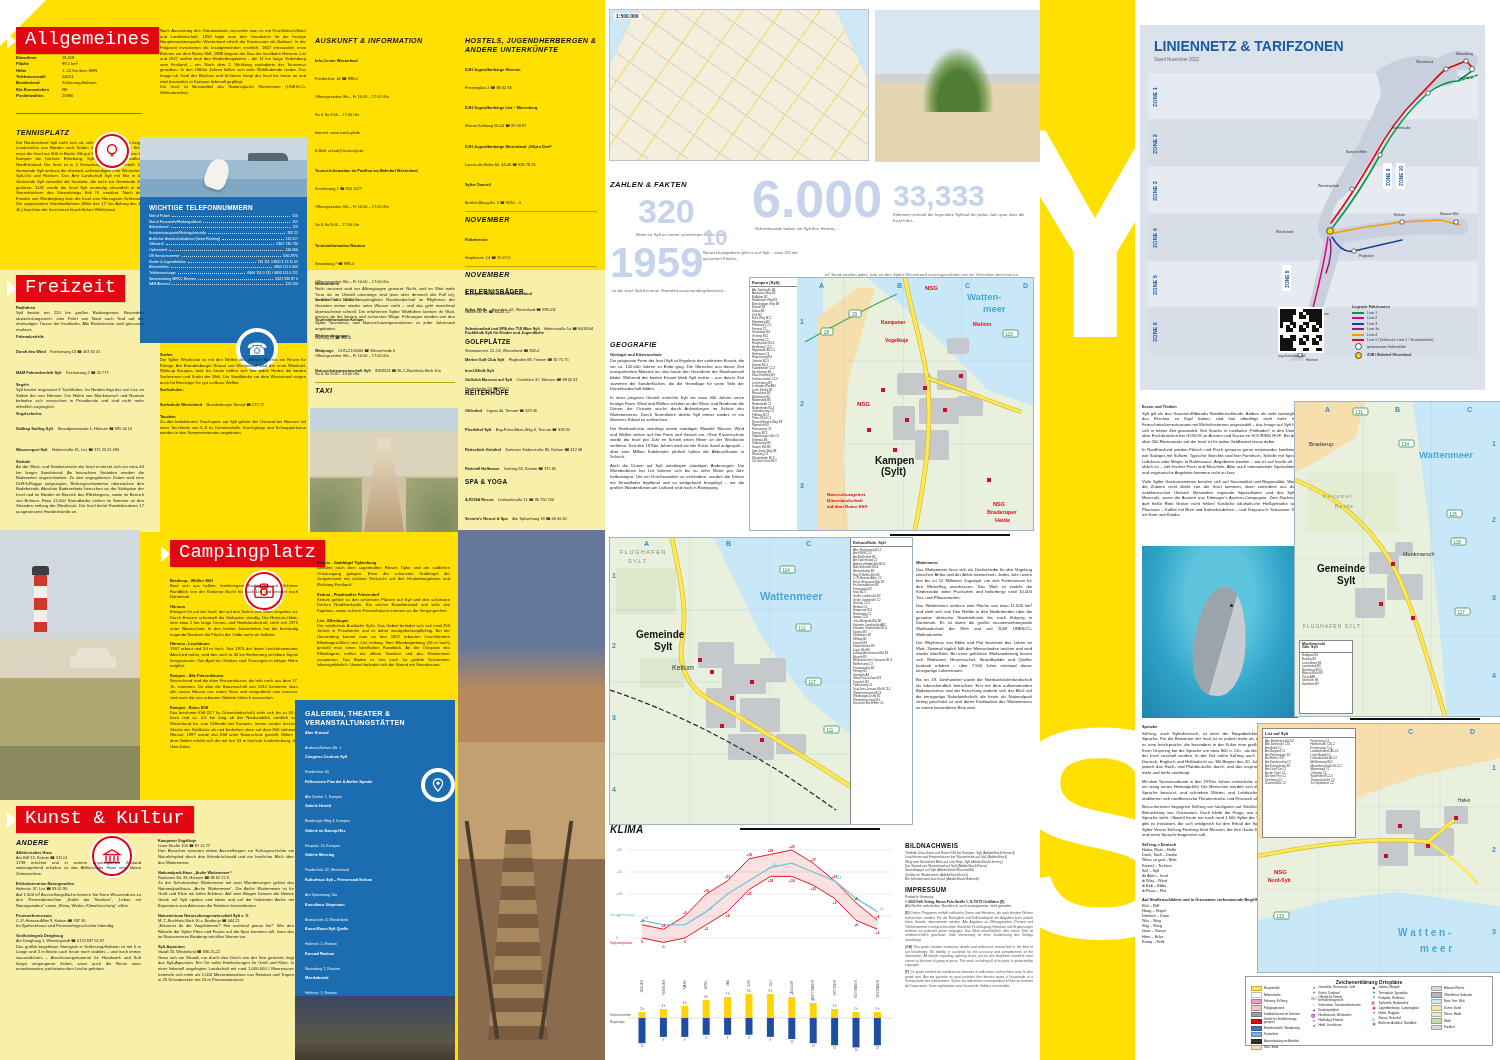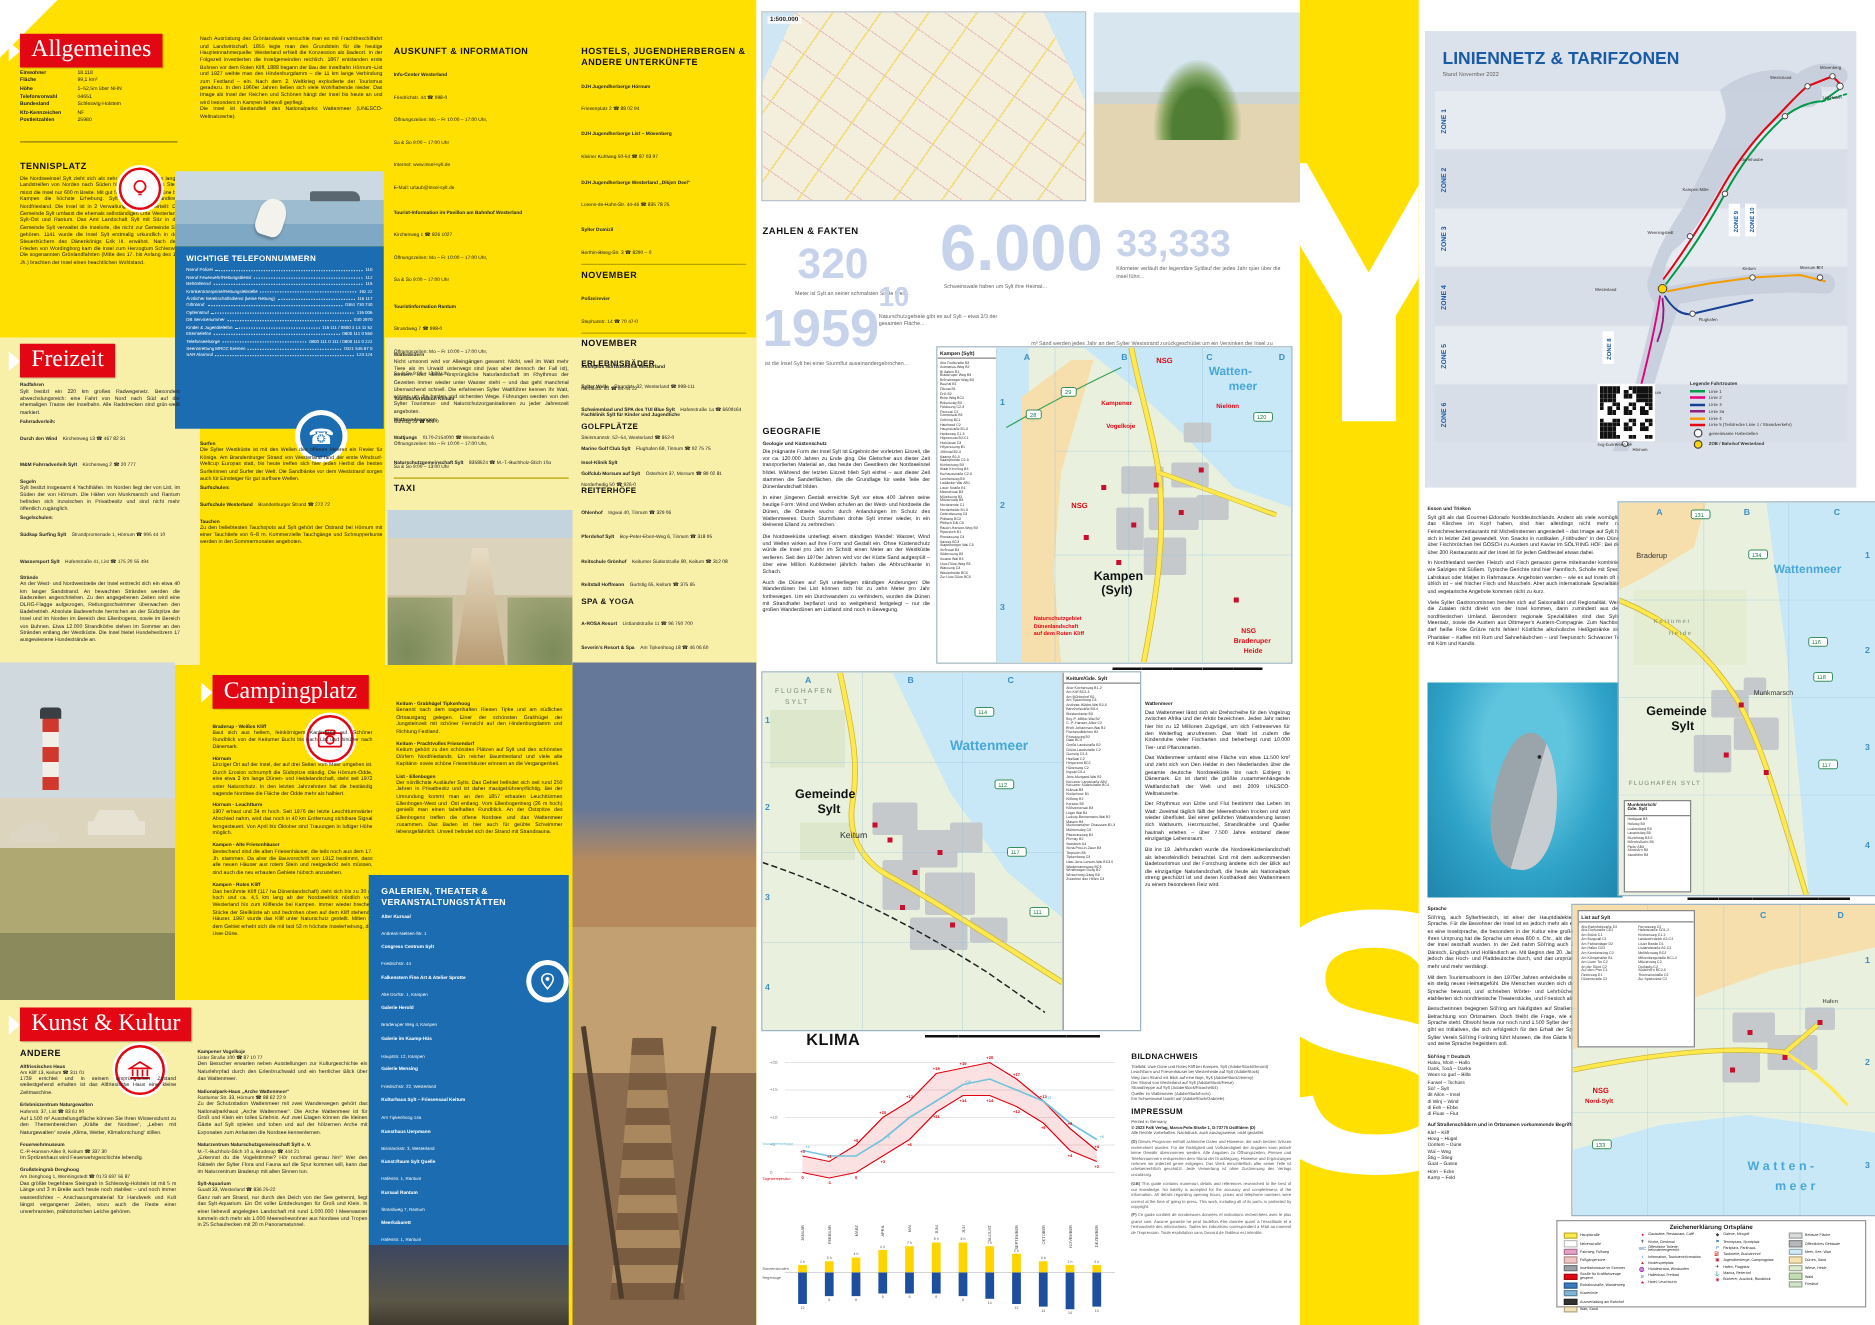--- a/index.html
+++ b/index.html
@@ -3,25 +3,25 @@
 <meta charset="utf-8">
 <style>
   html,body{margin:0;padding:0;background:#fff;}
   #canvas{position:relative;width:1500px;height:1060px;background:#fff;overflow:hidden;
           font-family:"Liberation Sans",sans-serif;color:#222;}
   .abs{position:absolute;}
   
   .yel{background:#FFE000;}
   .pale{background:#F8EFA9;}
   
-  .badge{position:absolute;background:#E30613;color:#fff;font-family:Liberation Serif, serif;
+  .badge{position:absolute;background:#E30613;color:#fff;font-family:Liberation Mono, monospace;
          font-size:19px;line-height:1;padding:3px 9px 5px;box-shadow:1px 1px 0 rgba(0,0,0,.15);}
   .badge .arr{position:absolute;left:-9px;top:50%;transform:translateY(-50%);width:0;height:0;
          border-top:8px solid transparent;border-bottom:8px solid transparent;border-left:9px solid #fff;}
-  .h1{font-size:7.2px;font-weight:700;letter-spacing:.4px;color:#111;margin:0 0 2.5px;}
+  .h1{font-size:7.2px;font-weight:700;letter-spacing:.4px;color:#111;margin:0 0 2.5px;font-style:italic;}
   .h1b{font-size:6.4px;font-weight:700;letter-spacing:.3px;color:#111;margin:0 0 2px;}
   .tiny{font-size:4.2px;line-height:1.34;color:#232323;text-align:justify;}
   .tinyL{font-size:3.9px;line-height:1.32;color:#232323;}
   .sub{font-weight:700;}
   .entry{margin:0 0 2.6px;}
   .entry .n{font-weight:700;font-size:3.9px;}
   .entry .d{font-size:3.9px;white-space:pre-line;}
   .rule{border-top:.5px solid #b9a400;margin:3px 0;}
   
   .stat{display:flex;font-size:4.1px;line-height:1.55;}
@@ -786,21 +786,21 @@
       </div>
     <div class="h1b" style="margin-top:5px;">IMPRESSUM</div>
     <div class="tinyL" style="font-size:3.3px;color:#444;">Printed in Germany</div>
     <div class="tinyL" style="font-size:3.3px;color:#222;font-weight:700;">© 2023 Falk Verlag, Marco-Polo-Straße 1, D-73770 Ostfildern (D)</div>
     <div class="tinyL" style="font-size:3.3px;color:#444;">Alle Rechte vorbehalten. Nachdruck, auch auszugsweise, nicht gestattet.</div>
     <div class="tiny" style="font-size:3.3px;color:#555;margin-top:3px;"><span class="sub">(D)</span> <span>Dieses Programm enthält zahlreiche Daten und Hinweise, die nach bestem Wissen recherchiert wurden. Für die Richtigkeit und Vollständigkeit der Angaben kann jedoch keine Gewähr übernommen werden. Alle Angaben zu Öffnungszeiten, Preisen und Telefonnummern entsprechen dem Stand der Drucklegung. Hinweise und Ergänzungen nehmen wir jederzeit gerne entgegen. Das Werk einschließlich aller seiner Teile ist urheberrechtlich geschützt. Jede Verwertung ist ohne Zustimmung des Verlags unzulässig.</span></div>
     <div class="tiny" style="font-size:3.3px;color:#555;margin-top:3px;"><span class="sub">(GB)</span> <span>This guide contains numerous details and references researched to the best of our knowledge. No liability is accepted for the accuracy and completeness of the information. All details regarding opening hours, prices and telephone numbers were correct at the time of going to press. This work, including all of its parts, is protected by copyright.</span></div>
     <div class="tiny" style="font-size:3.3px;color:#555;margin-top:3px;"><span class="sub">(F)</span> <span>Ce guide contient de nombreuses données et indications recherchées avec le plus grand soin. Aucune garantie ne peut toutefois être donnée quant à l'exactitude et à l'exhaustivité des informations. Toutes les indications correspondent à l'état au moment de l'impression. Toute exploitation sans l'accord de l'éditeur est interdite.</span></div>
   </div>
 
-  <div class="abs h1" style="left:610px;top:824px;font-size:13px;margin-left:35px;">KLIMA</div>
+  <div class="abs h1" style="left:610px;top:824px;font-size:10px;">KLIMA</div>
   <div class="abs" id="klima-chart" style="left:608px;top:834px;width:292px;height:226px;"><svg width="292" height="226" viewBox="0 0 292 226">
         <line x1="20" y1="16" x2="284" y2="16" stroke="#d5d5d5" stroke-width="0.5"></line>
         <text x="8" y="17.2" font-size="3.6" fill="#888">+20</text>
         <line x1="20" y1="38" x2="284" y2="38" stroke="#d5d5d5" stroke-width="0.5"></line>
         <text x="8" y="39.2" font-size="3.6" fill="#888">+15</text>
         <line x1="20" y1="60" x2="284" y2="60" stroke="#d5d5d5" stroke-width="0.5"></line>
         <text x="8" y="61.2" font-size="3.6" fill="#888">+10</text>
         <line x1="20" y1="82" x2="284" y2="82" stroke="#d5d5d5" stroke-width="0.5"></line>
         <text x="8" y="83.2" font-size="3.6" fill="#888">+5</text>
         <line x1="20" y1="104" x2="284" y2="104" stroke="#d5d5d5" stroke-width="0.5"></line>

